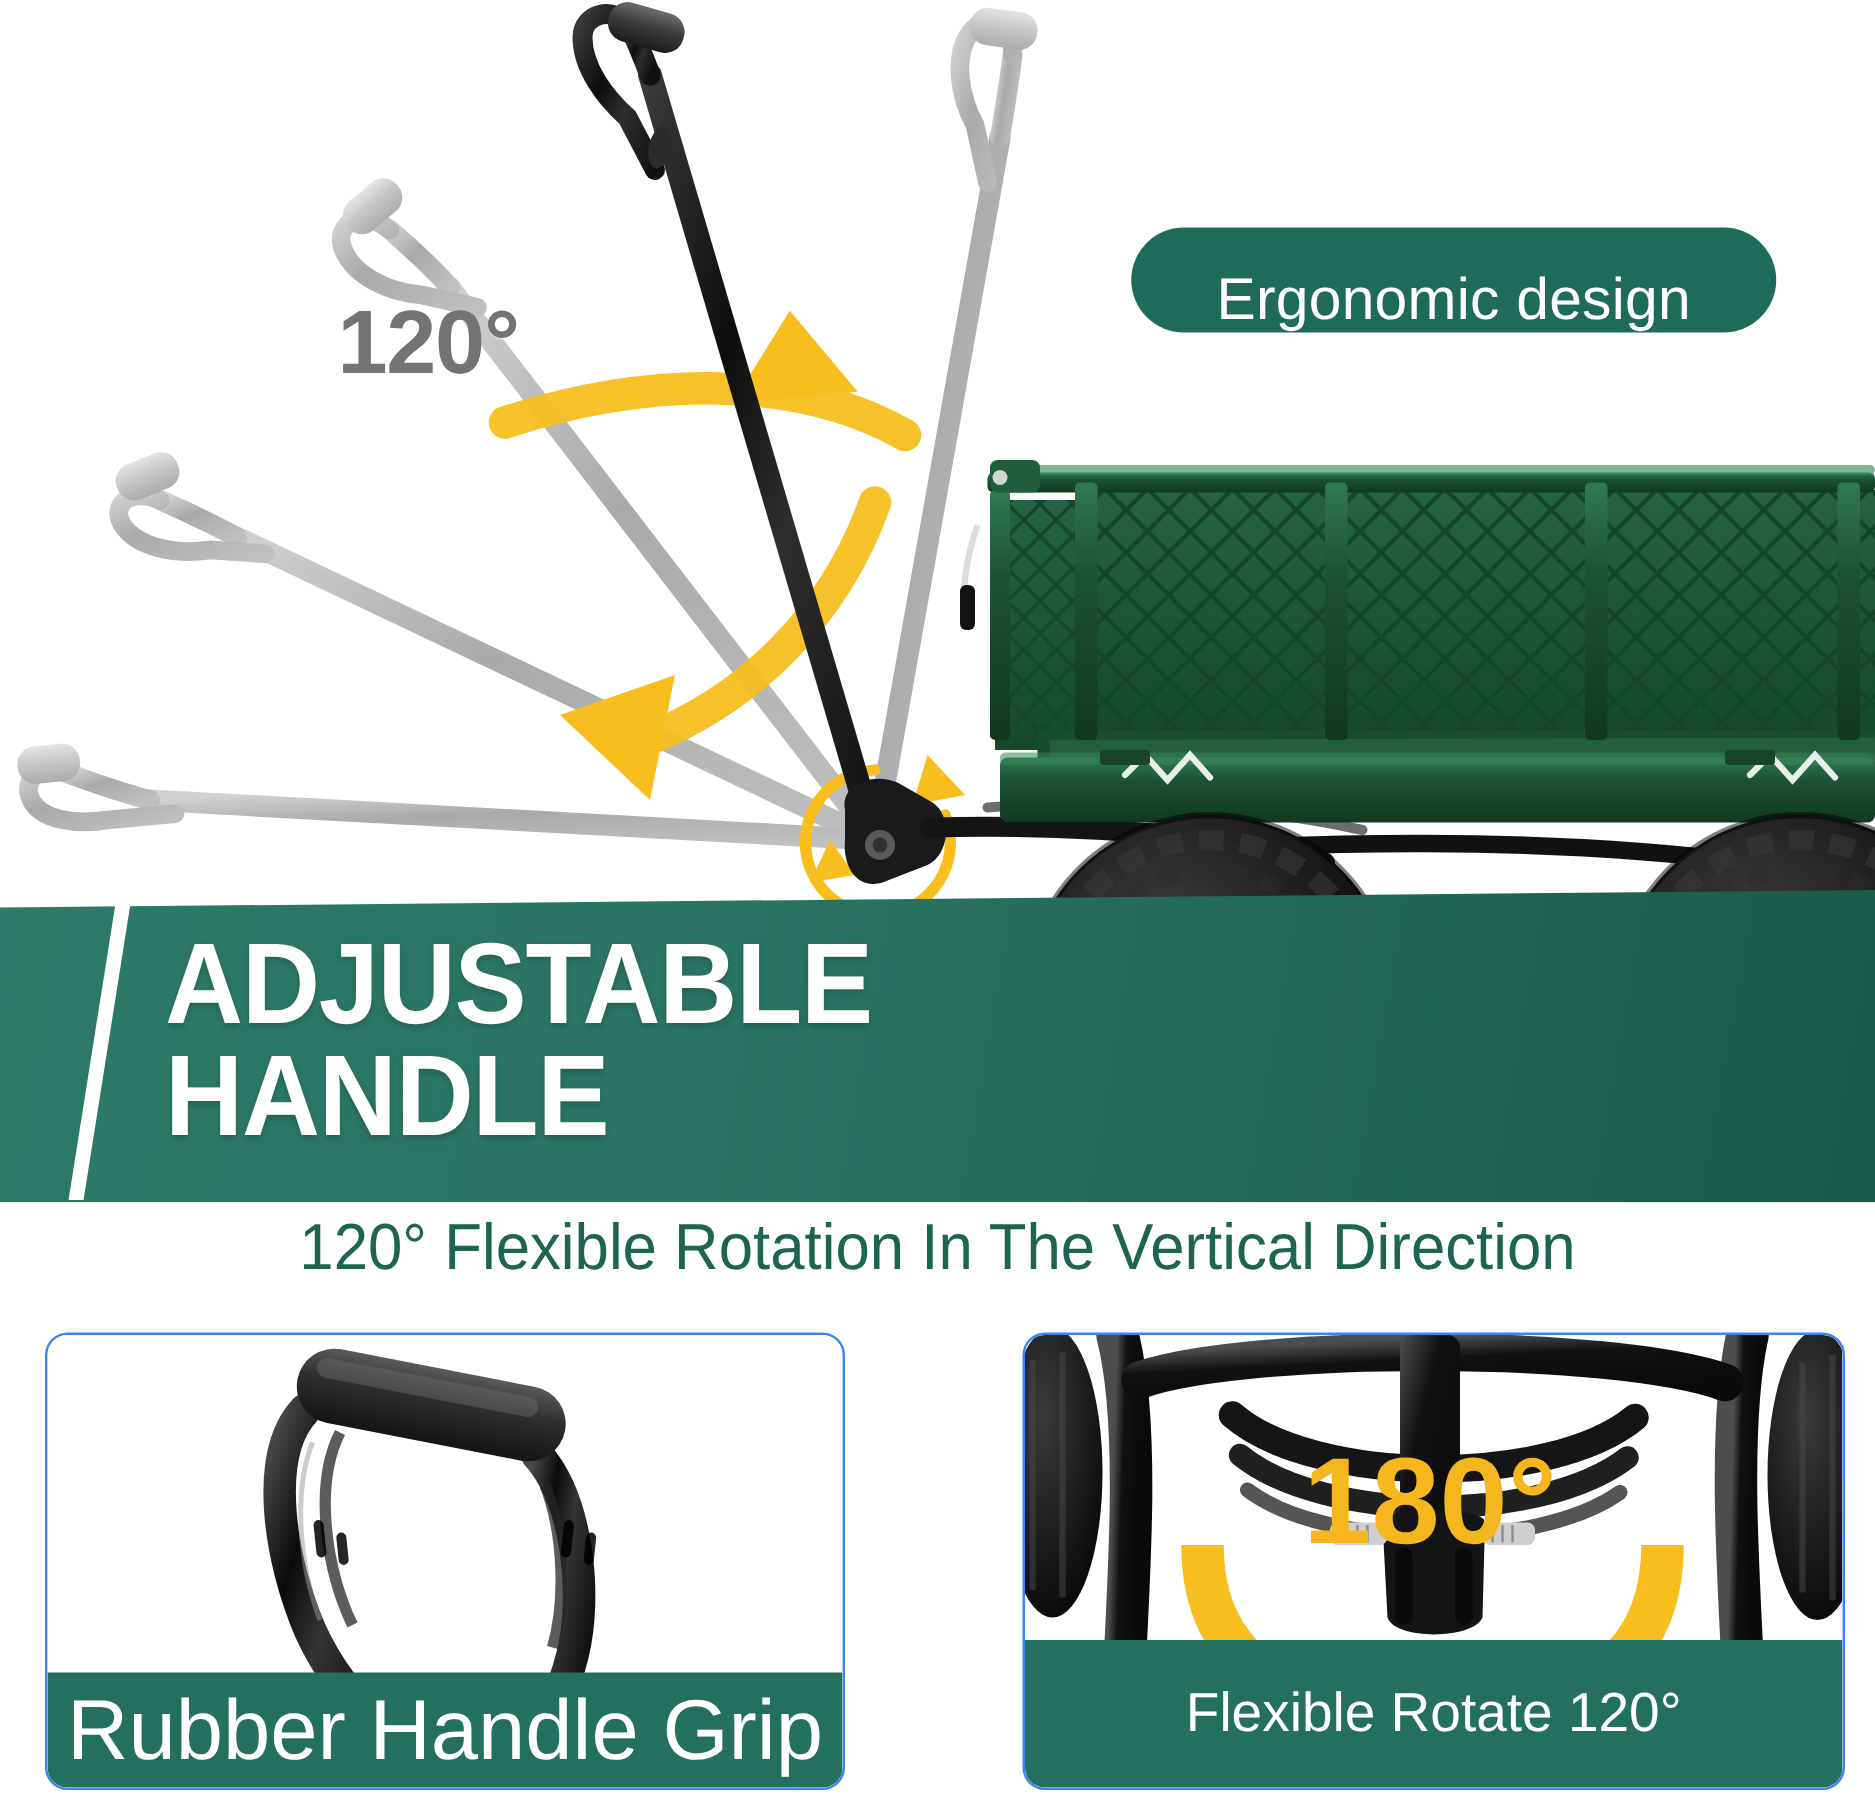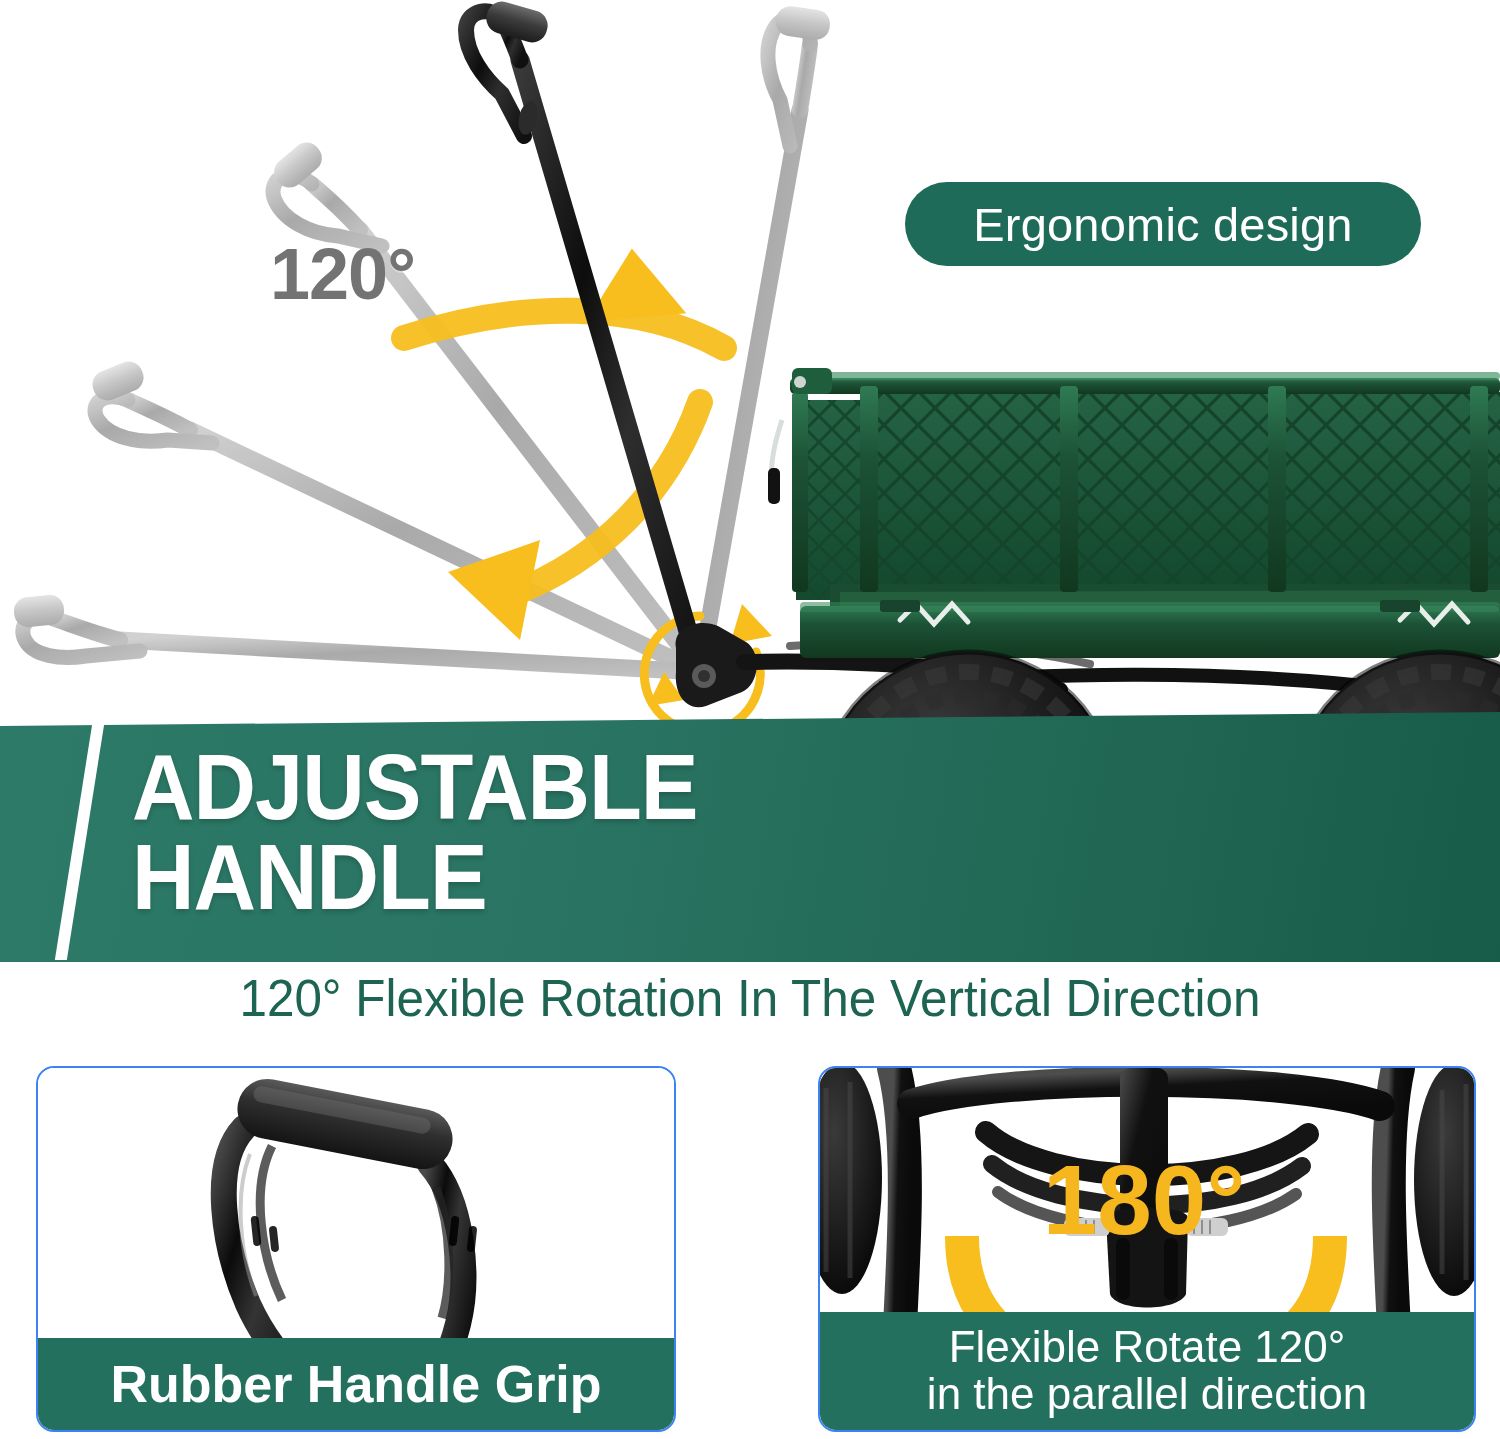--- a/index.html
+++ b/index.html
@@ -6,21 +6,21 @@
   body{width:1500px;height:1439px;position:relative;overflow:hidden;
        font-family:"Liberation Sans","DejaVu Sans",sans-serif;}
 
   .stage{position:absolute;inset:0;background:#ffffff;}
 
   
   .hero{position:absolute;left:0;top:0;width:1500px;height:1040px;}
 
   
   .pill{position:absolute;left:905px;top:182px;width:516px;height:84px;
-        background:#1f6b5a;border-radius:46px;display:flex;align-items:center;
+        background:#1f6b5a;border-radius:46px;display:flex;align-items:flex-end;
         justify-content:center;}
   .pill span{color:#ffffff;font-size:47px;letter-spacing:.2px;
              font-family:"Liberation Sans",sans-serif;}
 
   
   .deg120{position:absolute;left:270px;top:233px;font-size:72px;font-weight:bold;
           color:#737373;letter-spacing:-1px;text-shadow:0 2px 0 rgba(255,255,255,.35);
           font-family:"Liberation Sans",sans-serif;z-index:7;}
 
   
@@ -43,21 +43,21 @@
 
   
   .card{position:absolute;background:#ffffff;border:2px solid #3b82f6;
         border-radius:18px;overflow:hidden;}
   .card.left{left:36px;top:1066px;width:636px;height:362px;}
   .card.right{left:818px;top:1066px;width:654px;height:362px;}
   .card-photo{position:absolute;left:0;top:0;right:0;bottom:0;background:#fff;overflow:hidden;}
   .caption{position:absolute;left:0;right:0;bottom:0;background:#24705e;color:#fff;
            display:flex;align-items:center;justify-content:center;text-align:center;
            font-family:"Liberation Sans Narrow","Liberation Sans",sans-serif;z-index:5;}
-  .card.left .caption{height:92px;font-size:52px;font-weight:bold;}
+  .card.left .caption{height:92px;font-size:68px;}
   .card.right .caption{height:118px;font-size:44px;line-height:1.06;}
   .caption span{display:block;}
 
   
   svg{display:block;}
   .abs{position:absolute;}
 </style>
 </head>
 <body>
 
@@ -355,18 +355,17 @@
         <path d="M510 168 C510 256 452 288 398 294" fill="none" stroke="#F7BE1E" stroke-width="34" stroke-linecap="butt"></path>
         <path d="M292 268 L400 300 L296 336 Z" fill="#F7BE1E"></path>
         <path d="M418 252 L444 300 L380 306 Z" fill="#F7BE1E"></path>
 
         <text x="324" y="166" text-anchor="middle" font-family="Liberation Sans, sans-serif" font-size="98" font-weight="bold" fill="#F5B61E">180°</text>
       </svg>
     </div>
     <div class="caption">
       <div>
         <span>Flexible Rotate 120°</span>
-        <span>in the parallel direction</span>
       </div>
     </div>
   </div>
 
 </div>
 
 </body></html>

